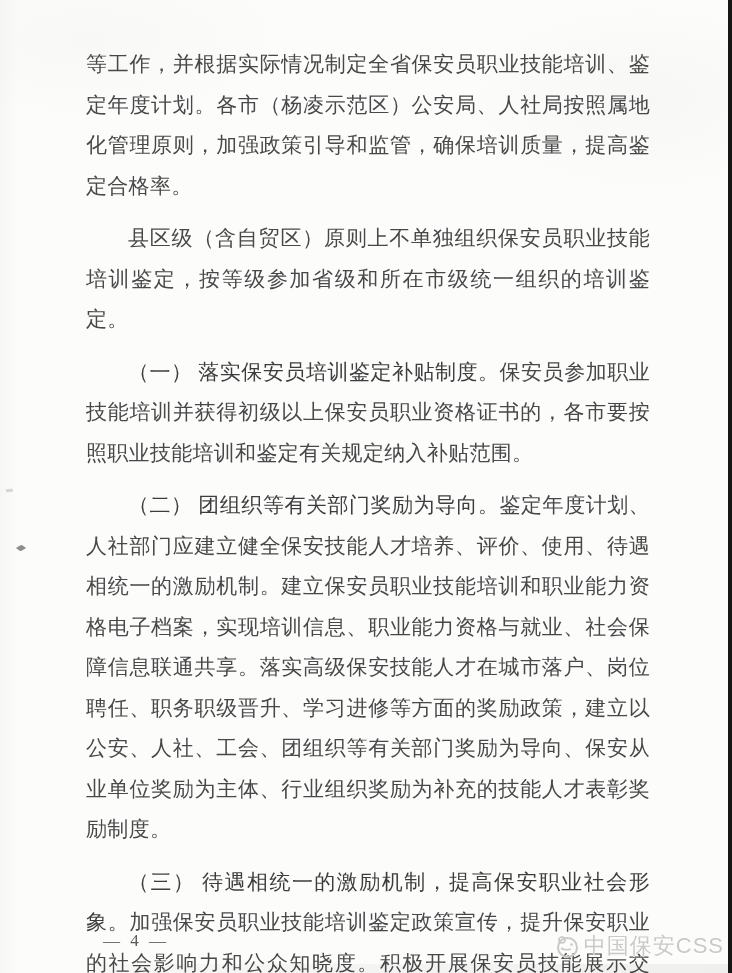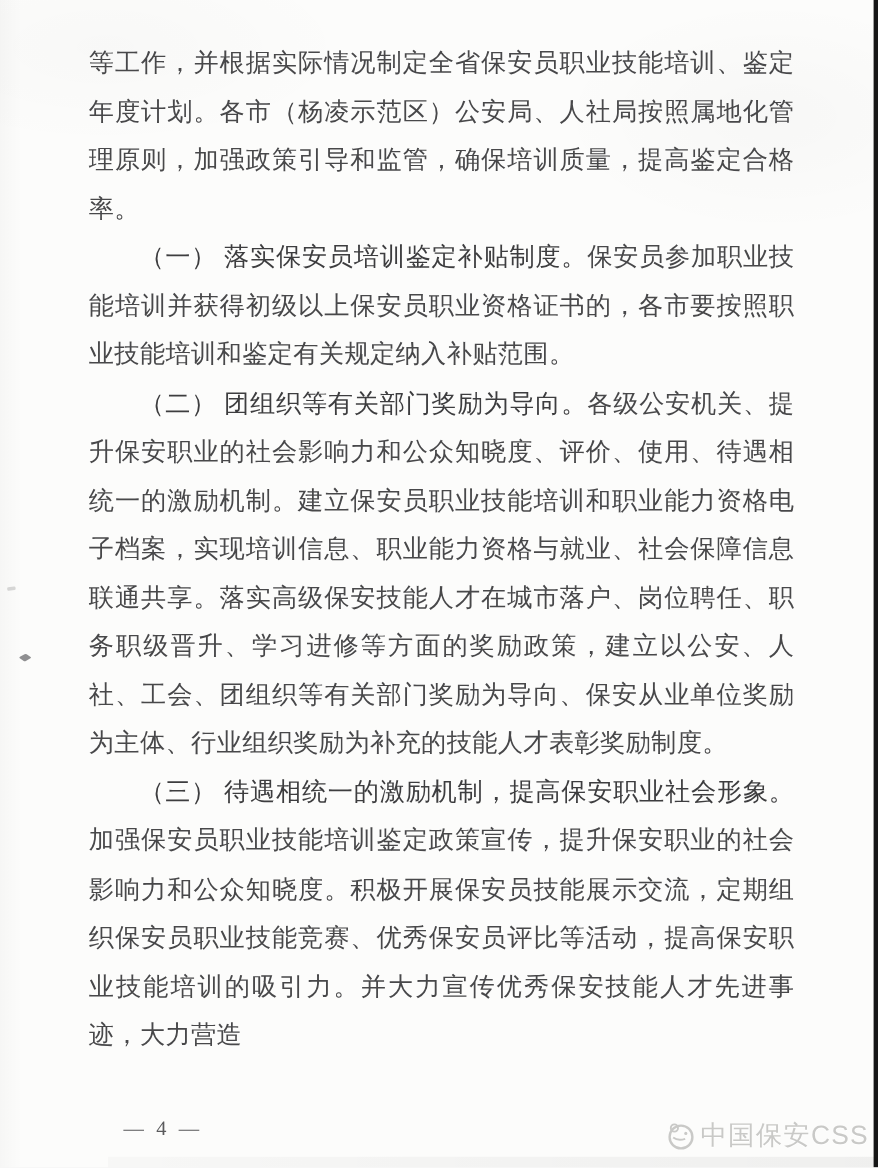--- a/index.html
+++ b/index.html
@@ -36,21 +36,21 @@
     background: linear-gradient(to right, rgba(0,0,0,0.025), transparent);
   }
   .content {
     position: absolute;
     left: 74px;
     top: 32px;
     width: 588px;
     text-align: justify;
   }
   .para {
-    margin: 0;
+    margin: 12px;
     font-size: 21px;
     line-height: 40.5px;
     text-indent: 2em;
     letter-spacing: 0.3px;
   }
   .para.continuation { text-indent: 0; }
   .section-heading {
     margin: 0;
     font-family: "Liberation Sans", "DejaVu Sans", sans-serif;
     font-weight: bold;
@@ -110,25 +110,26 @@
 <div class="page">
 
   <div class="left-shade"></div>
   <div class="speck s1"></div>
   <div class="speck s2"></div>
 
   <div class="content">
 
     <p class="para continuation">等工作，并根据实际情况制定全省保安员职业技能培训、鉴定年度计划。各市（杨凌示范区）公安局、人社局按照属地化管理原则，加强政策引导和监管，确保培训质量，提高鉴定合格率。</p>
 
+    <p class="para">县区级（含自贸区）原则上不单独组织保安员职业技能培训鉴定，按等级参加省级和所在市级统一组织的培训鉴定。</p>
 
 
     <p class="para"><span class="lead">（一） 落实保安员培训鉴定补贴制度。</span><span>保安员参加职业技能培训并获得初级以上保安员职业资格证书的，各市要按照职业技能培训和鉴定有关规定纳入补贴范围。</span></p>
 
-    <p class="para"><span class="lead">（二） 团组织等有关部门奖励为导向。</span><span>各级公安机关、提升保安职业的社会影响力和公众知晓度、评价、使用、待遇相统一的激励机制。建立保安员职业技能培训和职业能力资格电子档案，实现培训信息、职业能力资格与就业、社会保障信息联通共享。落实高级保安技能人才在城市落户、岗位聘任、职务职级晋升、学习进修等方面的奖励政策，建立以公安、人社、工会、团组织等有关部门奖励为导向、保安从业单位奖励为主体、行业组织奖励为补充的技能人才表彰奖励制度。</span></p>
+    <p class="para"><span class="lead">（二） 团组织等有关部门奖励为导向。</span><span>鉴定年度计划、人社部门应建立健全保安技能人才培养、评价、使用、待遇相统一的激励机制。建立保安员职业技能培训和职业能力资格电子档案，实现培训信息、职业能力资格与就业、社会保障信息联通共享。落实高级保安技能人才在城市落户、岗位聘任、职务职级晋升、学习进修等方面的奖励政策，建立以公安、人社、工会、团组织等有关部门奖励为导向、保安从业单位奖励为主体、行业组织奖励为补充的技能人才表彰奖励制度。</span></p>
 
     <p class="para"><span class="lead">（三） 待遇相统一的激励机制，提高保安职业社会形象。</span><span>加强保安员职业技能培训鉴定政策宣传，提升保安职业的社会影响力和公众知晓度。积极开展保安员技能展示交流，定期组织保安员职业技能竞赛、优秀保安员评比等活动，提高保安职业技能培训的吸引力。并大力宣传优秀保安技能人才先进事迹，大力营造</span></p>
   </div>
 
   <div class="page-number">— 4 —</div>
 
   <div class="watermark">
     <span>
       <svg width="27" height="27" viewBox="0 0 27 27" fill="none">
         <circle cx="13.5" cy="14.5" r="9.5" stroke="#c9c9c7" stroke-width="2"></circle>

